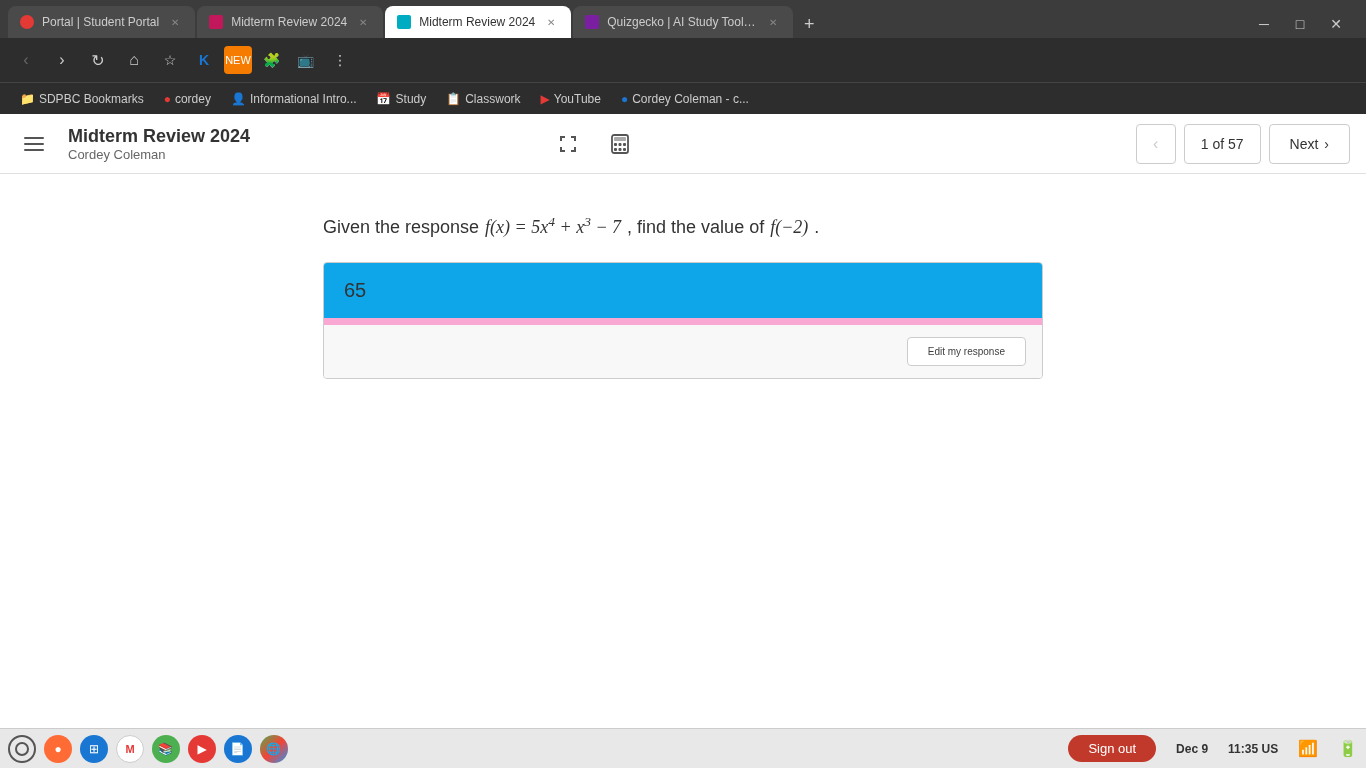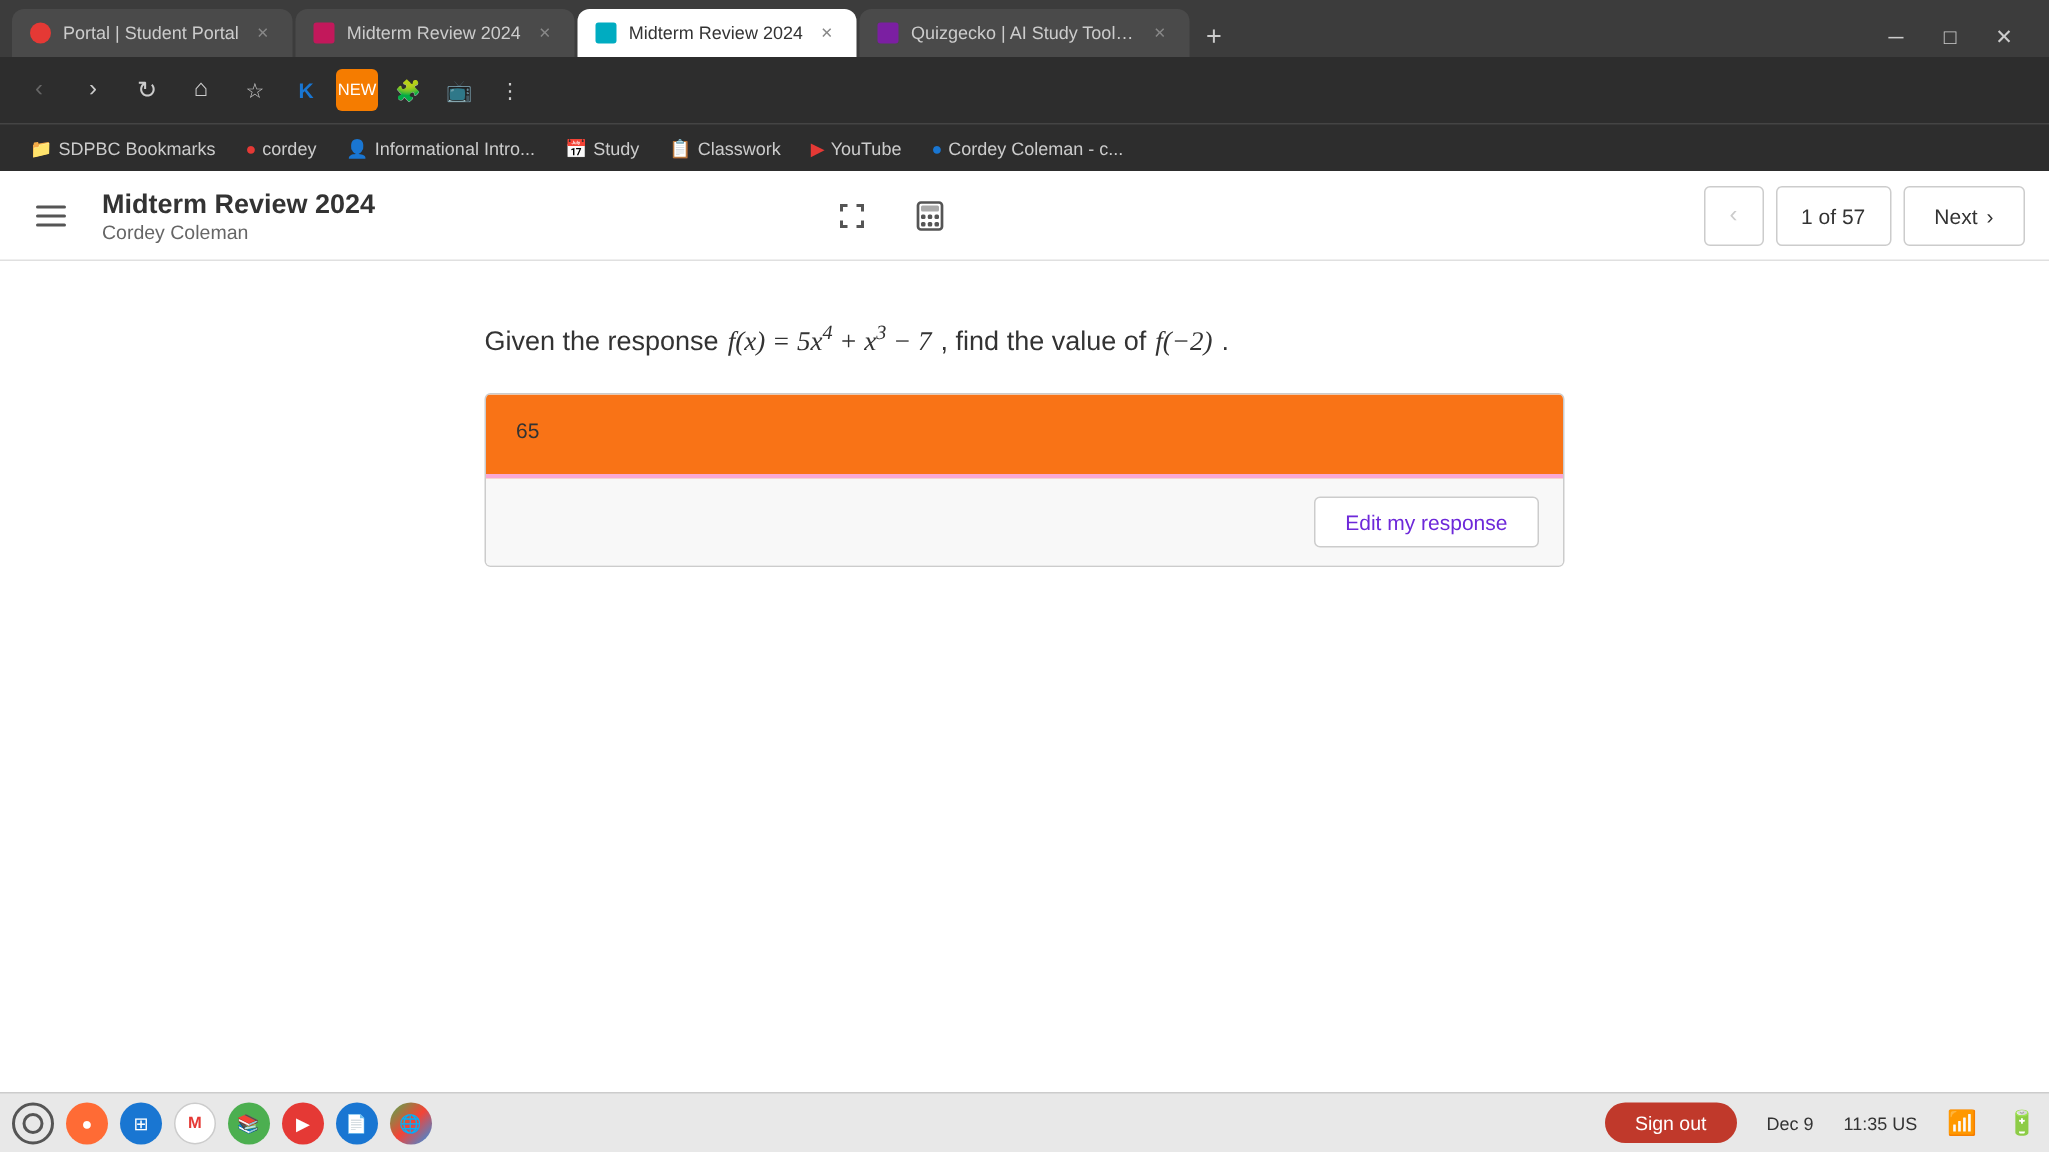--- a/index.html
+++ b/index.html
@@ -264,39 +264,39 @@
       width: 100%;
     }
     .answer-container {
       width: 720px;
       border: 1px solid #ccc;
       border-radius: 4px;
       overflow: hidden;
     }
     .answer-display {
       padding: 16px 20px;
-      font-size: 14px;
-      color: #333;
-      border-bottom: 3px solid #f9a8d4;
+      font-size: 20px;
+      color: #333;
+      border-bottom: 7px solid #f9a8d4;
       min-height: 56px;
-      background: #f97316;
+      background: #0ea5e9;
     }
     .answer-actions {
       padding: 12px 16px;
       background: #f8f8f8;
       display: flex;
       justify-content: flex-end;
     }
     .edit-response-btn {
       padding: 8px 20px;
       background: #fff;
       border: 1px solid #ccc;
       border-radius: 4px;
-      font-size: 14px;
-      color: #6d28d9;
+      font-size: 10px;
+      color: #404040;
       cursor: pointer;
     }
 
     
     .taskbar {
       position: fixed;
       bottom: 0;
       left: 0;
       width: 1366px;
       height: 40px;
@@ -329,20 +329,21 @@
       border: none;
       border-radius: 20px;
       padding: 6px 20px;
       font-size: 13px;
       cursor: pointer;
     }
     .taskbar-time {
       font-size: 12px;
       color: #333;
       white-space: nowrap;
+      font-weight: bold;
     }
 
     
     .fav-red { background: #e53935; }
 
     
     .math-container {
       display: inline;
       font-family: 'Times New Roman', serif;
       font-style: italic;

